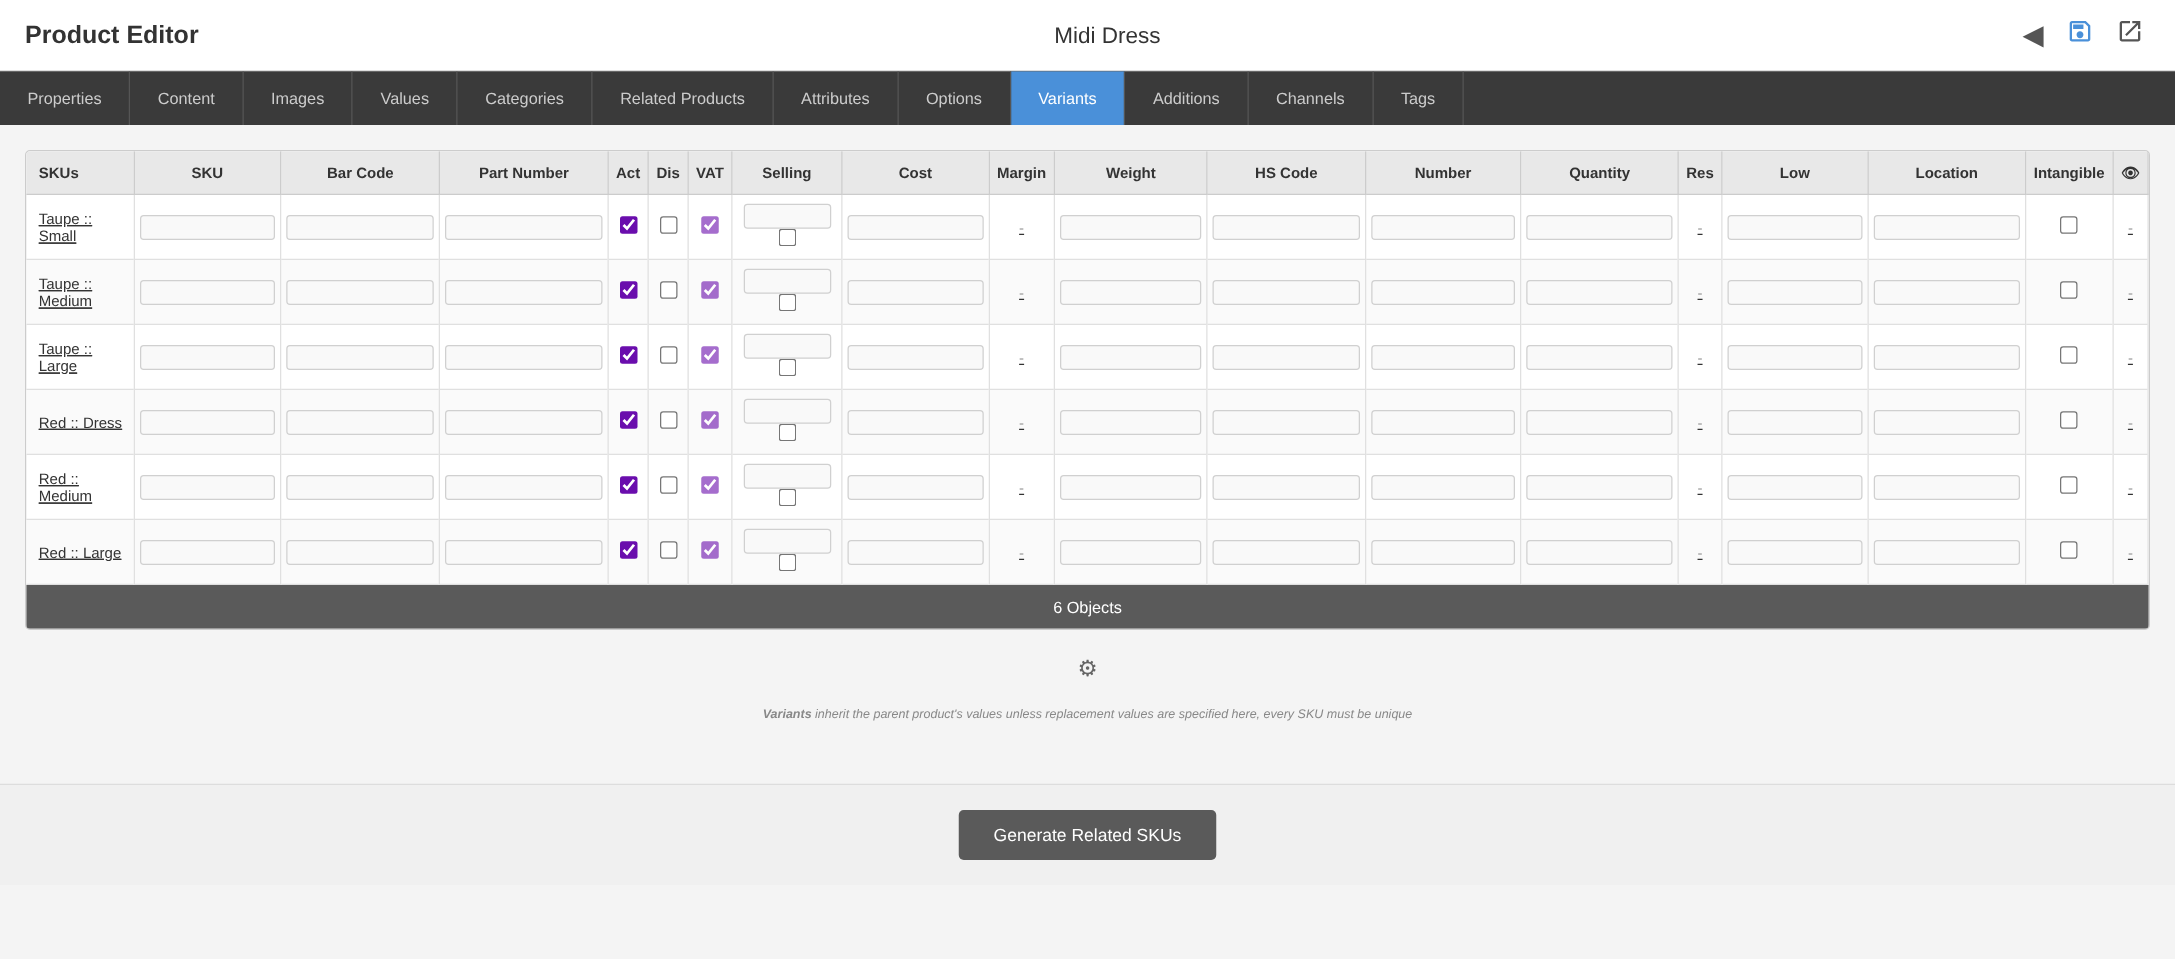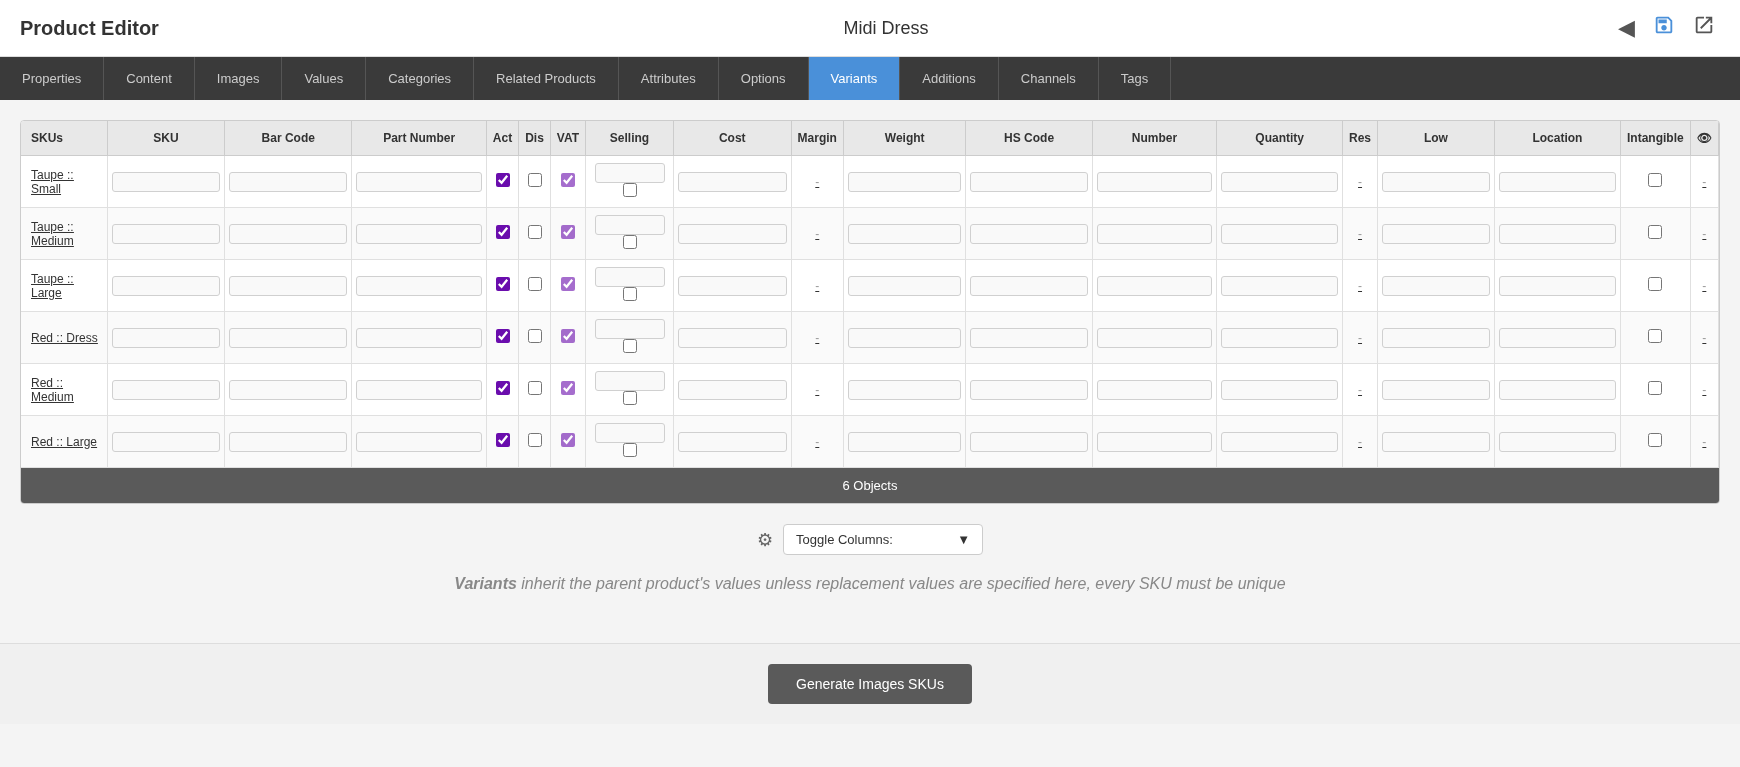--- a/index.html
+++ b/index.html
@@ -72,21 +72,21 @@
     }
     .gear-icon { font-size: 18px; color: #666; }
     .toggle-select {
       border: 1px solid #ccc; border-radius: 4px; padding: 7px 12px;
       font-size: 13px; background: #fff; min-width: 200px; cursor: pointer;
       display: flex; align-items: center; justify-content: space-between;
     }
 
     
     .info-text {
-      text-align: center; color: #888; font-size: 16px; font-style: italic;
+      text-align: center; color: #888; font-size: 10px; font-style: italic;
       margin: 10px 0 30px;
     }
     .info-text span { font-style: italic; }
     .info-bold { font-weight: bold; font-style: italic; }
 
     
     .bottom-area {
       background: #f0f0f0; border-top: 1px solid #ddd; padding: 20px;
       display: flex; justify-content: center;
     }
@@ -287,27 +287,23 @@
             <td><input type="checkbox" style=""></td>
             <td class="dash">-</td>
           </tr>
         </tbody>
     </table>
     <div class="table-footer">6 Objects</div>
   </div>
 
   <div class="toggle-area">
     <span class="gear-icon">⚙</span>
-    <div class="toggle-select">
-      <span>Toggle Columns:</span>
-      <span>▼</span>
-    </div>
   </div>
 
   <div class="info-text">
     <span class="info-bold">Variants</span><span> inherit the parent product's values unless replacement values are specified here, every SKU must be unique</span>
   </div>
 
 </div>
 
 <div class="bottom-area">
-  <button class="generate-btn">Generate Images SKUs</button>
+  <button class="generate-btn">Generate Related SKUs</button>
 </div>
 
 </body></html>

